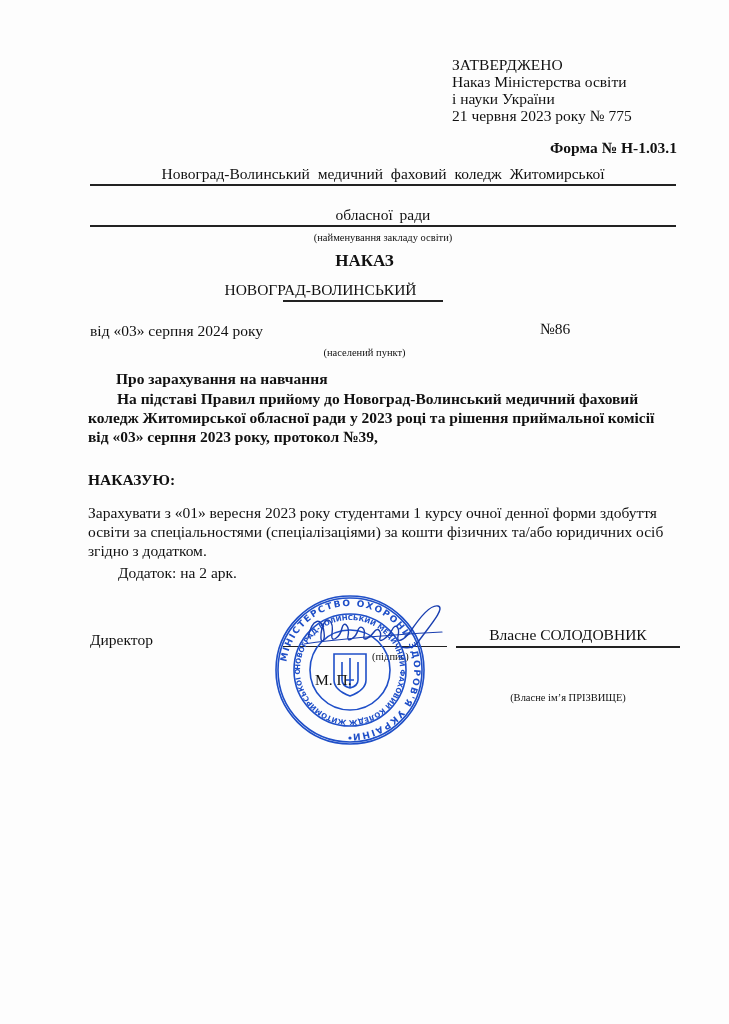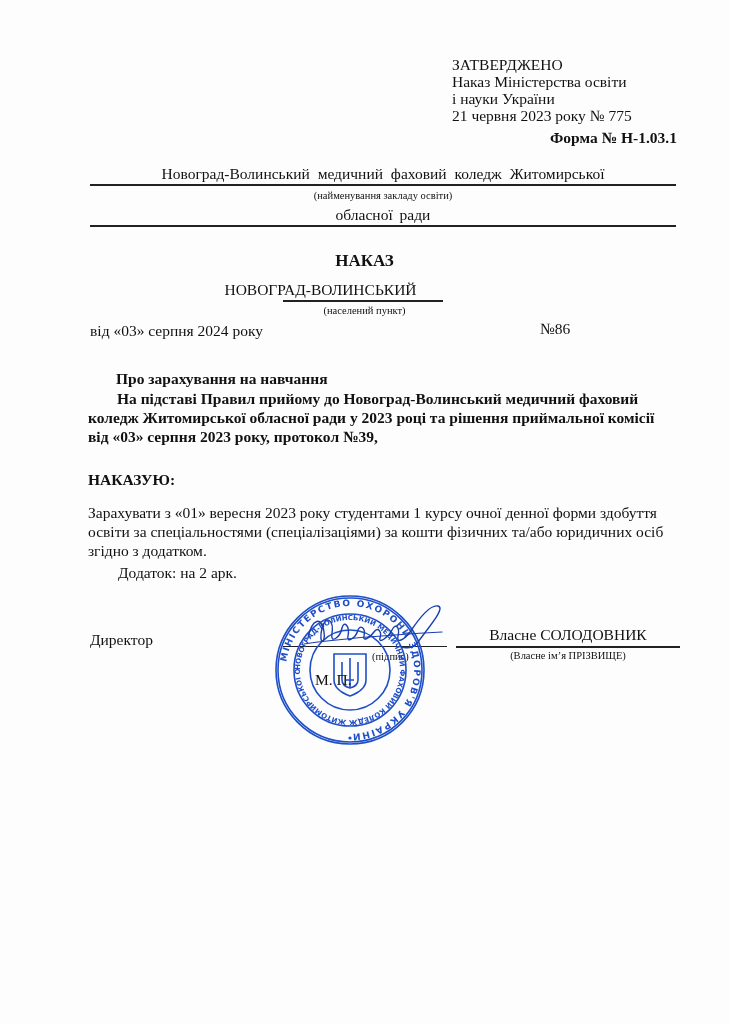--- a/index.html
+++ b/index.html
@@ -5,24 +5,24 @@
     html, body { margin: 0; padding: 0; }
     body {
       width: 729px; height: 1024px; position: relative; overflow: hidden;
       background: #fdfdfd;
       font-family: "Liberation Serif", serif;
       color: #111;
     }
     .abs { position: absolute; white-space: nowrap; }
     .approved { left: 452px; top: 56px; font-size: 15.5px; line-height: 17px; }
     .approved div { white-space: nowrap; }
-    .form-no { left: 550px; top: 129px; font-size: 15.5px; font-weight: bold; }
+    .form-no { left: 550px; top: 139px; font-size: 15.5px; font-weight: bold; }
     .hline { position: absolute; height: 1.5px; background: #222; }
     .inst-name { left: 90px; width: 586px; top: 165px; text-align: center; font-size: 15.5px; word-spacing: 4px; }
-    .caption { font-size: 10.5px; text-align: center; }
+    .caption { font-size: 10.5px; text-align: center; margin-top: 42px; }
     .inst-cap { left: 90px; width: 586px; top: 190px; }
     .inst-name2 { left: 90px; width: 586px; top: 206px; text-align: center; font-size: 15.5px; word-spacing: 3px; }
     .title { left: 0; width: 729px; top: 251px; text-align: center; font-size: 17px; font-weight: bold; }
     .city { left: 0; width: 641px; top: 281px; text-align: center; font-size: 15.5px; }
     .city-cap { left: 0; width: 729px; top: 305px; }
     .date { left: 90px; top: 322px; font-size: 15.5px; }
     .num { left: 540px; top: 320px; font-size: 15.5px; }
     .subject { left: 88px; top: 370px; font-size: 15.5px; font-weight: bold; margin-left: 28px; }
     .para { left: 88px; width: 590px; font-size: 15.5px; line-height: 19px; white-space: normal; }
     .p1 { top: 389px; font-weight: bold; }

